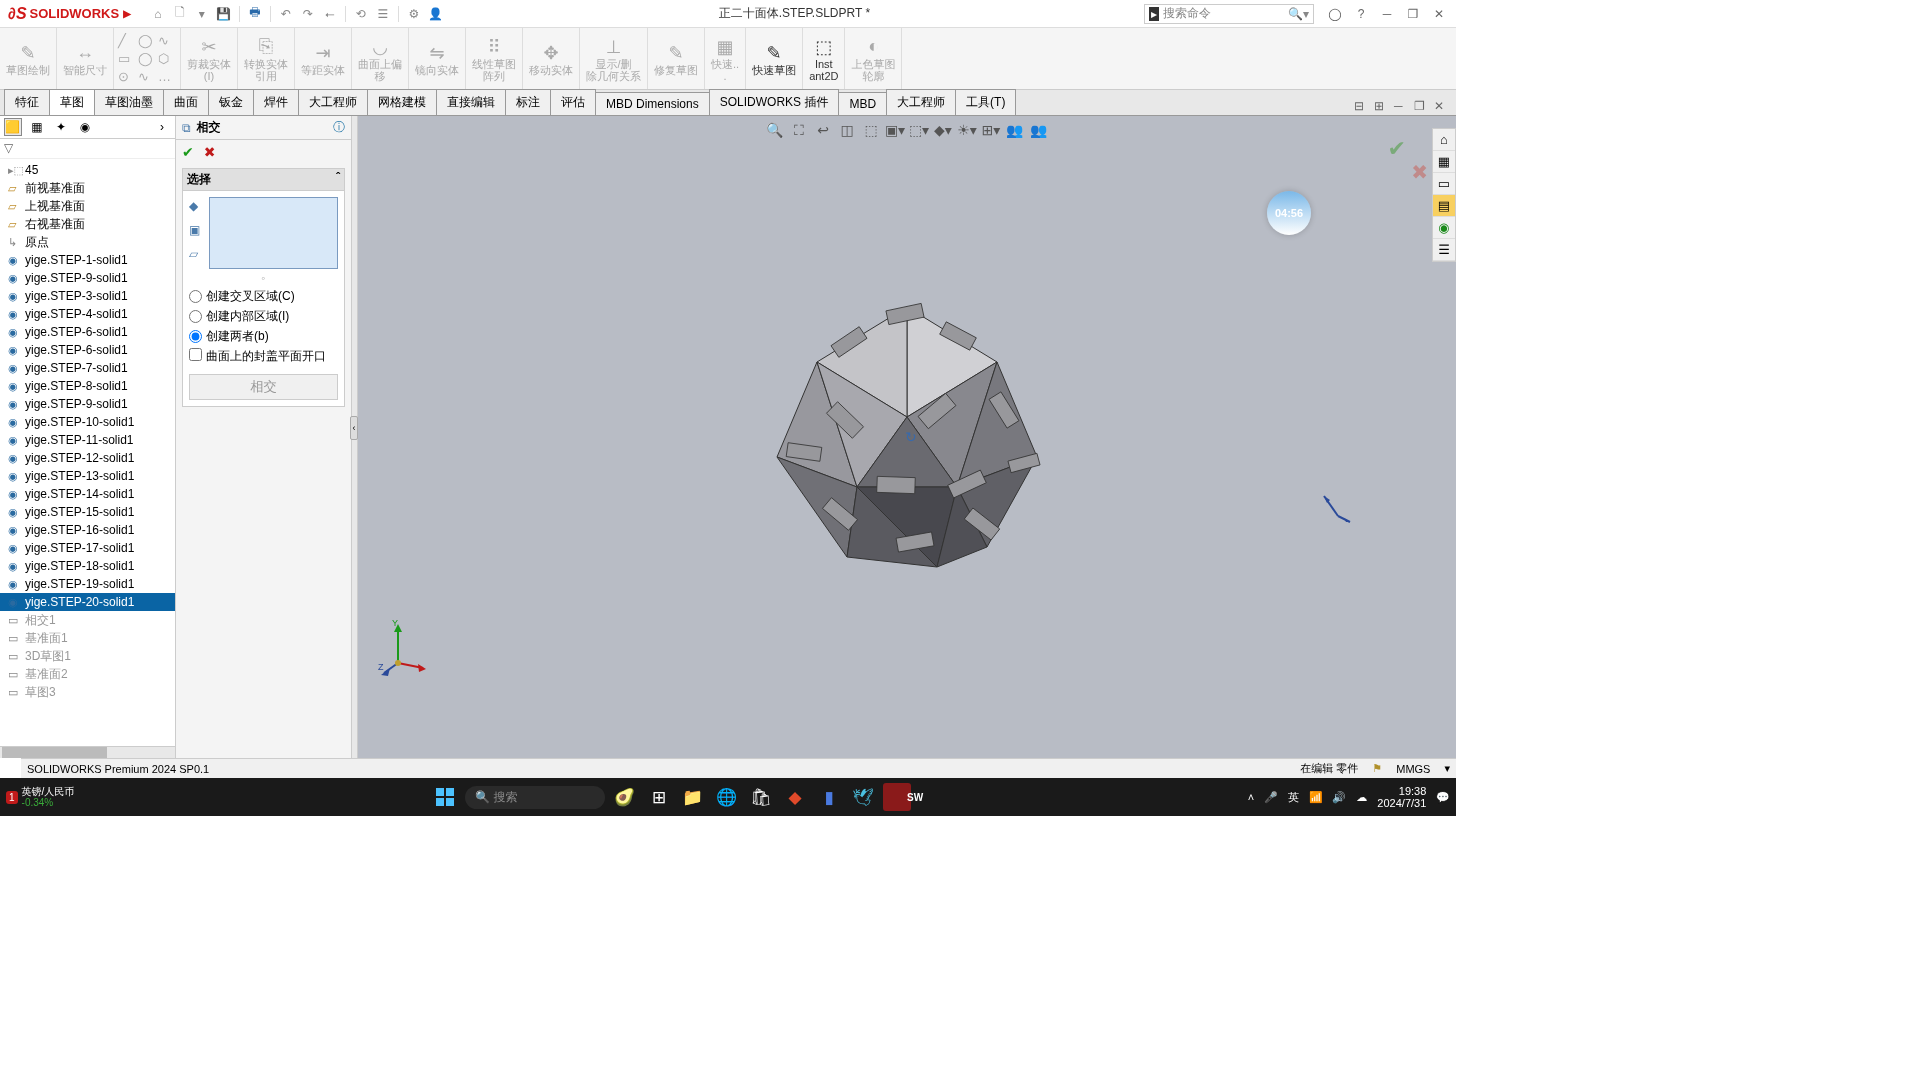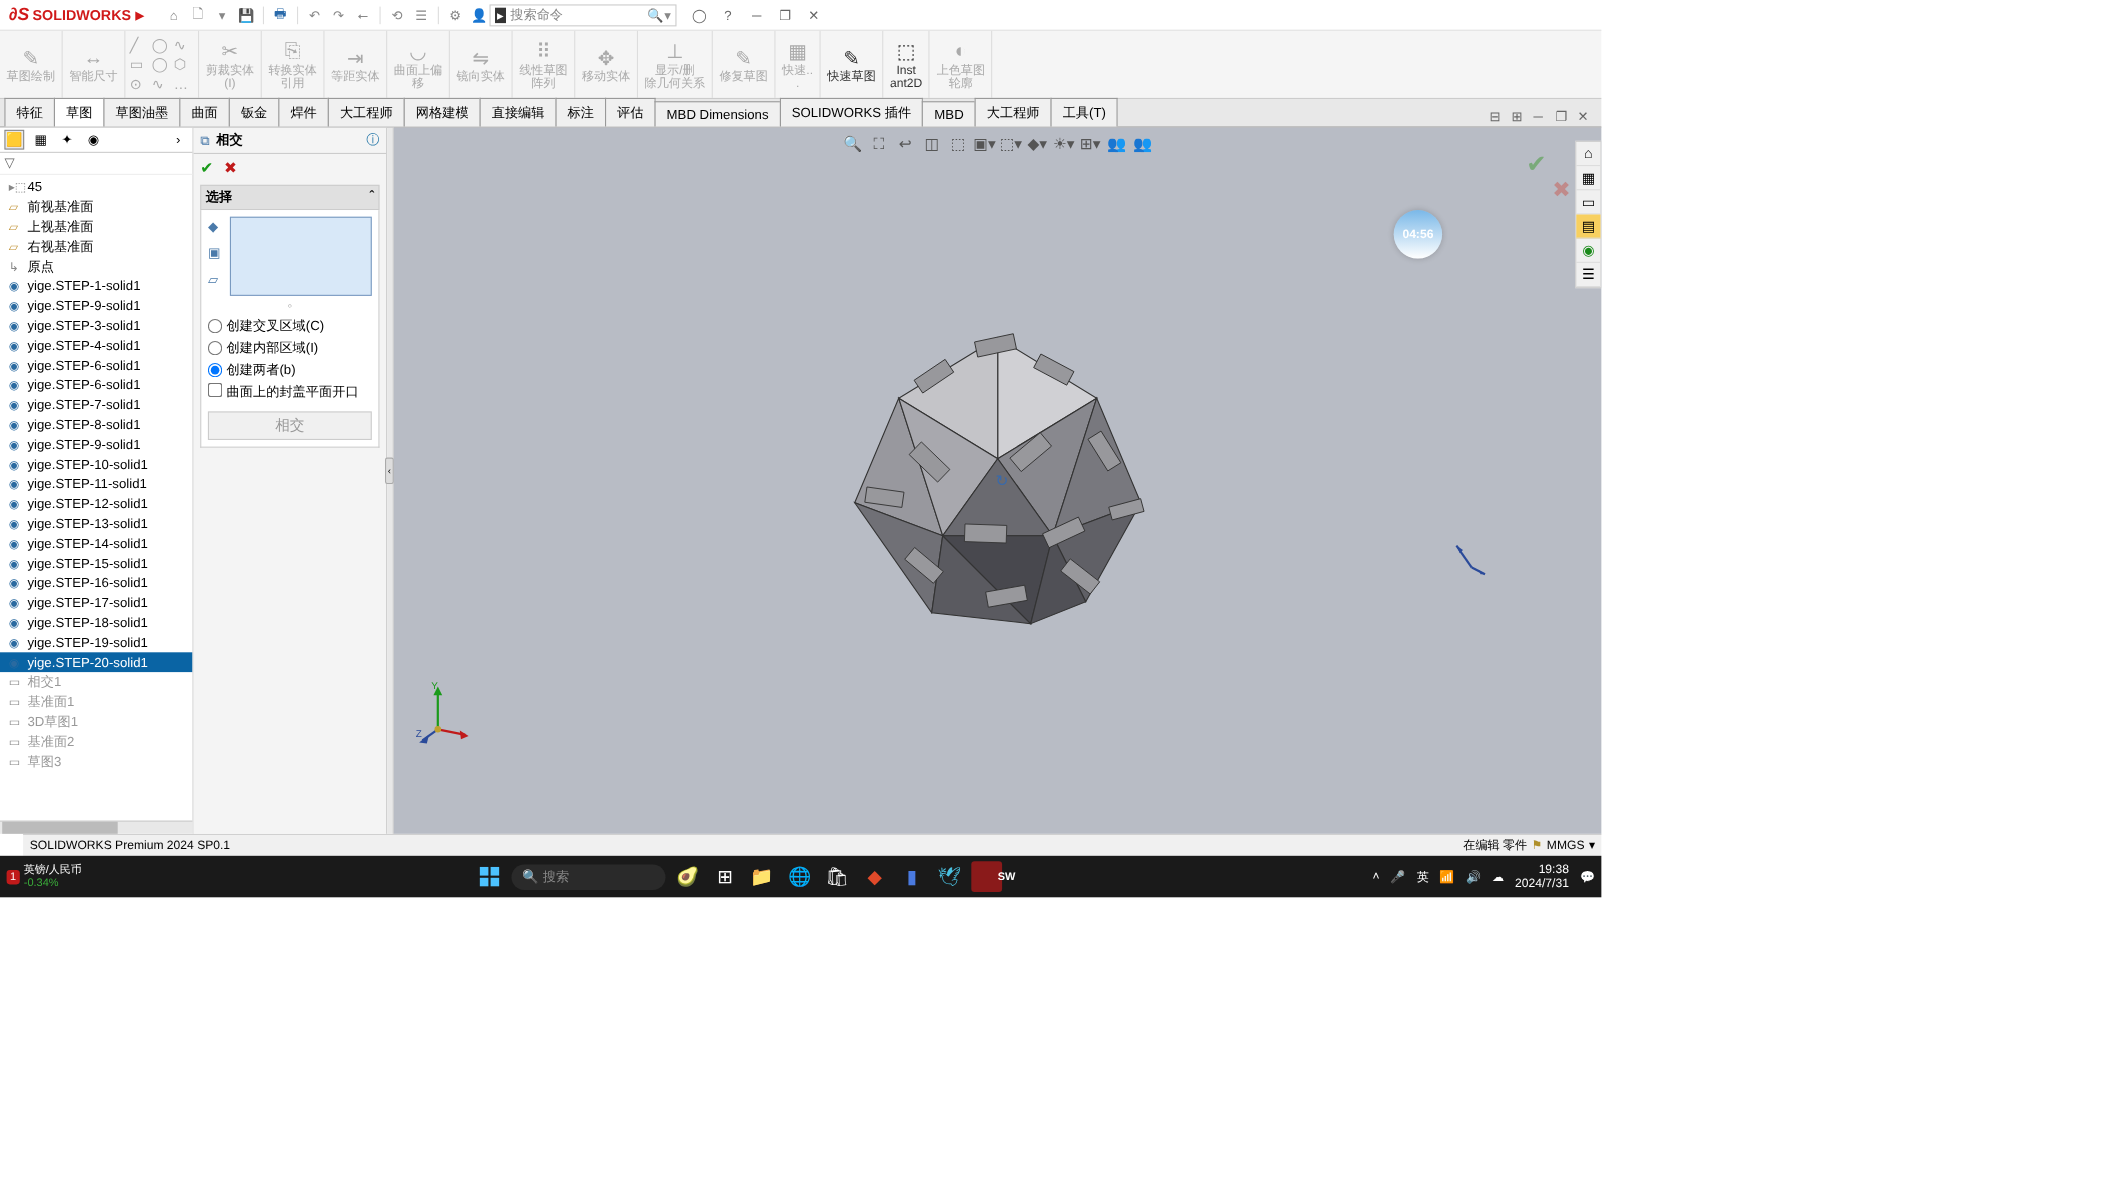--- a/index.html
+++ b/index.html
@@ -77,21 +77,21 @@
 .viewport .timer { position: absolute; top: 75px; right: 145px; width: 44px; height: 44px; border-radius: 50%; background: linear-gradient(#7ab8e8, #fff); display: flex; align-items: center; justify-content: center; color: #fff; font-size: 11px; font-weight: bold; box-shadow: 0 0 6px rgba(0,0,0,0.2); }
 .viewport .corner-ok { position: absolute; top: 20px; right: 50px; color: #7aaa7a; font-size: 22px; }
 .viewport .corner-x { position: absolute; top: 44px; right: 28px; color: #c08a8a; font-size: 20px; }
 .viewport .sidebar-r { position: absolute; right: 0; top: 12px; width: 24px; background: #f0f0f0; border: 1px solid #ccc; display: flex; flex-direction: column; }
 .viewport .sidebar-r .sb { width: 22px; height: 22px; border-bottom: 1px solid #ddd; display: flex; align-items: center; justify-content: center; font-size: 13px; cursor: pointer; }
 .viewport .triad { position: absolute; left: 20px; bottom: 80px; }
 .viewport .compass { position: absolute; right: 100px; bottom: 230px; font-size: 18px; }
 
 .statusbar { height: 20px; background: #f0f0f0; border-top: 1px solid #ccc; display: flex; align-items: center; padding: 0 6px; font-size: 11px; margin-left: 21px; }
 .statusbar .sf { flex: 1; }
-.statusbar .sr { display: flex; gap: 4px; align-items: center; }
+.statusbar .sr { display: flex; gap: 14px; align-items: center; }
 
 .taskbar { height: 38px; background: #1a1a1a; display: flex; align-items: center; color: #fff; padding: 0 6px; }
 .taskbar .stock { display: flex; align-items: center; gap: 4px; margin-right: 20px; }
 .taskbar .stock .sbadge { background: #c01a1a; border-radius: 3px; padding: 1px 3px; font-size: 10px; }
 .taskbar .stock .stext { display: flex; flex-direction: column; font-size: 10px; line-height: 11px; }
 .taskbar .tcenter { flex: 1; display: flex; justify-content: center; align-items: center; gap: 6px; }
 .taskbar .tci { width: 28px; height: 28px; display: flex; align-items: center; justify-content: center; font-size: 17px; cursor: pointer; border-radius: 4px; }
 .taskbar .tsearch { display: flex; align-items: center; background: #2a2a2a; border-radius: 14px; padding: 3px 10px; color: #888; width: 140px; }
 .taskbar .tright { display: flex; align-items: center; gap: 10px; font-size: 11px; }
 .taskbar .tright .dt { display: flex; flex-direction: column; align-items: flex-end; line-height: 12px; }
@@ -116,20 +116,21 @@
     <div class="qi">↶</div>
     <div class="qi">↷</div>
     <div class="qi">⭠</div>
     <div class="sep"></div>
     <div class="qi">⟲</div>
     <div class="qi">☰</div>
     <div class="sep"></div>
     <div class="qi">⚙</div>
     <div class="qi">👤</div>
   </div>
+  <div class="doc-title">正二十面体.STEP.SLDPRT *</div>
   <div class="search-box">
     <span class="si" style="background:#333;color:#fff;padding:0 2px;">▸</span>
     <span>搜索命令</span>
     <span style="flex:1"></span>
     <span>🔍▾</span>
   </div>
   <div class="wnd-ctrl">
     <div class="wb">◯</div>
     <div class="wb">?</div>
     <div class="wb">─</div>

